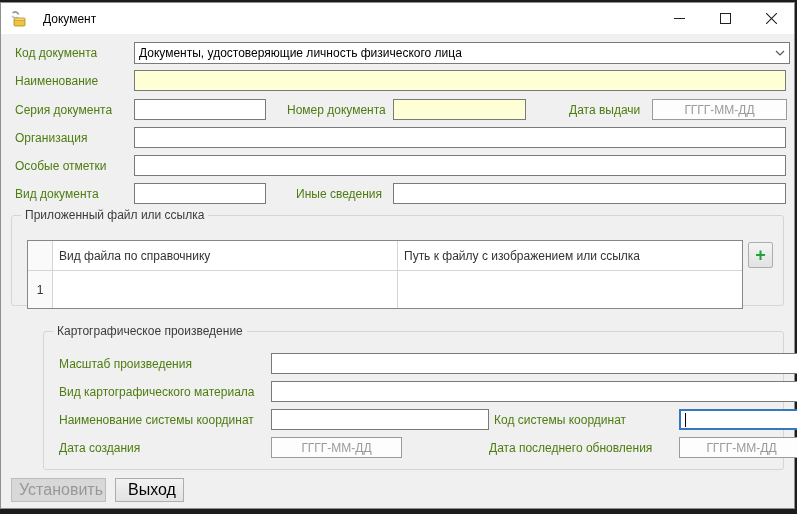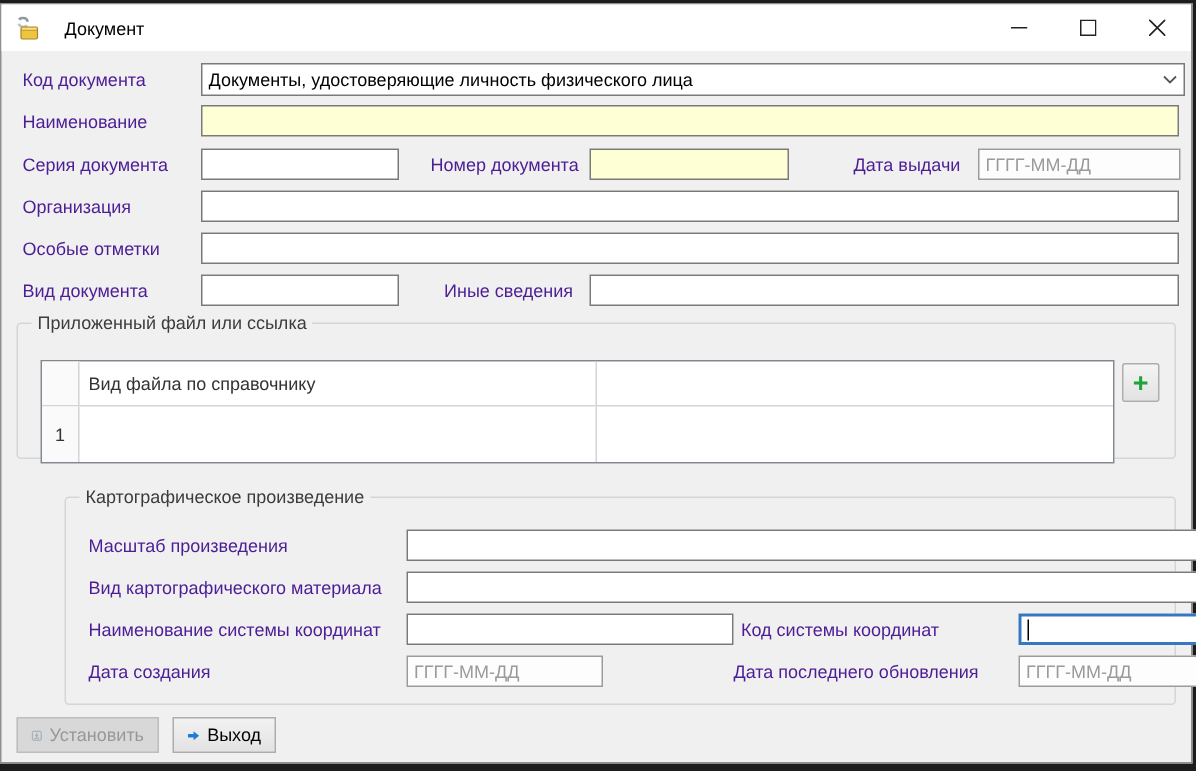--- a/index.html
+++ b/index.html
@@ -16,30 +16,30 @@
   
   .titlebar{
     position:absolute;left:0;top:0;right:0;height:31px;
     background:#ffffff;display:flex;align-items:center;gap:10px;
   }
   .app-icon{margin-left:9px;width:16px;height:16px;display:inline-block;}
   .title-text{margin-left:7px;font-size:12px;color:#000;}
   .win-controls{position:absolute;right:0;top:0;height:31px;display:flex;}
   .wbtn{width:46px;height:31px;display:flex;align-items:center;justify-content:center;color:#222;}
   
-  .lbl{position:absolute;white-space:nowrap;color:#4c1d95;}
+  .lbl{position:absolute;white-space:nowrap;color:#4d7c0f;}
   .inp{
     position:absolute;box-sizing:border-box;height:21px;
     background:#fff;border:1px solid #7a7a7a;
     font-family:"Liberation Sans", sans-serif;font-size:12px;
     padding:0 4px;outline:none;
   }
   .inp.req{background:#ffffd6;}
   .inp.date{
-    border:1px solid #9b9b9b;text-align:left;background:#fdfdfd;
+    border:1px solid #9b9b9b;text-align:center;background:#fdfdfd;
   }
   .inp.date::placeholder{color:#9a9a9a;opacity:1;}
   .inp.focused{border:2px solid #3578bf;padding:0 3px;}
   .caret{position:absolute;left:4px;top:2px;width:1px;height:14px;background:#000;}
   .combo{
     position:absolute;box-sizing:border-box;height:22px;
     background:#fff;border:1px solid #7a7a7a;
     display:flex;align-items:center;padding:0 4px;cursor:default;
   }
   .combo .combo-text{flex:1;overflow:hidden;white-space:nowrap;}
@@ -71,21 +71,21 @@
     background:linear-gradient(#f4f4f4,#e2e2e2);
     border:1px solid #adadad;border-radius:2px;box-sizing:border-box;
     display:flex;align-items:center;justify-content:center;
     color:#1fa33c;font-size:18px;font-weight:bold;line-height:1;cursor:pointer;
   }
   
   .btn{
     position:absolute;height:24px;box-sizing:border-box;
     border:1px solid #adadad;background:linear-gradient(#f2f2f2,#e2e2e2);
     display:flex;align-items:center;justify-content:center;gap:5px;
-    font-size:12px;cursor:pointer;padding:0 9px;
+    font-size:16px;cursor:pointer;padding:0 9px;
   }
   .btn.disabled{
     background:#d8d8d8;border-color:#bdbdbd;color:#989898;cursor:default;
   }
 </style>
 </head>
 <body>
 
 <div class="window">
 
@@ -149,20 +149,21 @@
   <input class="inp" style="left: 133px; top: 180px; width: 132px;">
   <span class="lbl" style="left:295px;top:184px;">Иные сведения</span>
   <input class="inp" style="left: 392px; top: 180px; width: 393px;">
 
   <div class="groupbox" style="top:212px;height:91px;">
     <span class="legend">Приложенный файл или ссылка</span>
     <div class="ftable">
       <div class="trow header">
         <div class="tcell rownum"></div>
         <div class="tcell c1">Вид файла по справочнику</div>
+        <div class="tcell c2">Путь к файлу с изображением или ссылка</div>
       </div>
       <div class="trow body">
         <div class="tcell rownum">1</div>
         <div class="tcell c1"></div>
         <div class="tcell c2"></div>
       </div>
     </div>
     <div class="add-btn">
       <span>+</span>
     </div>

